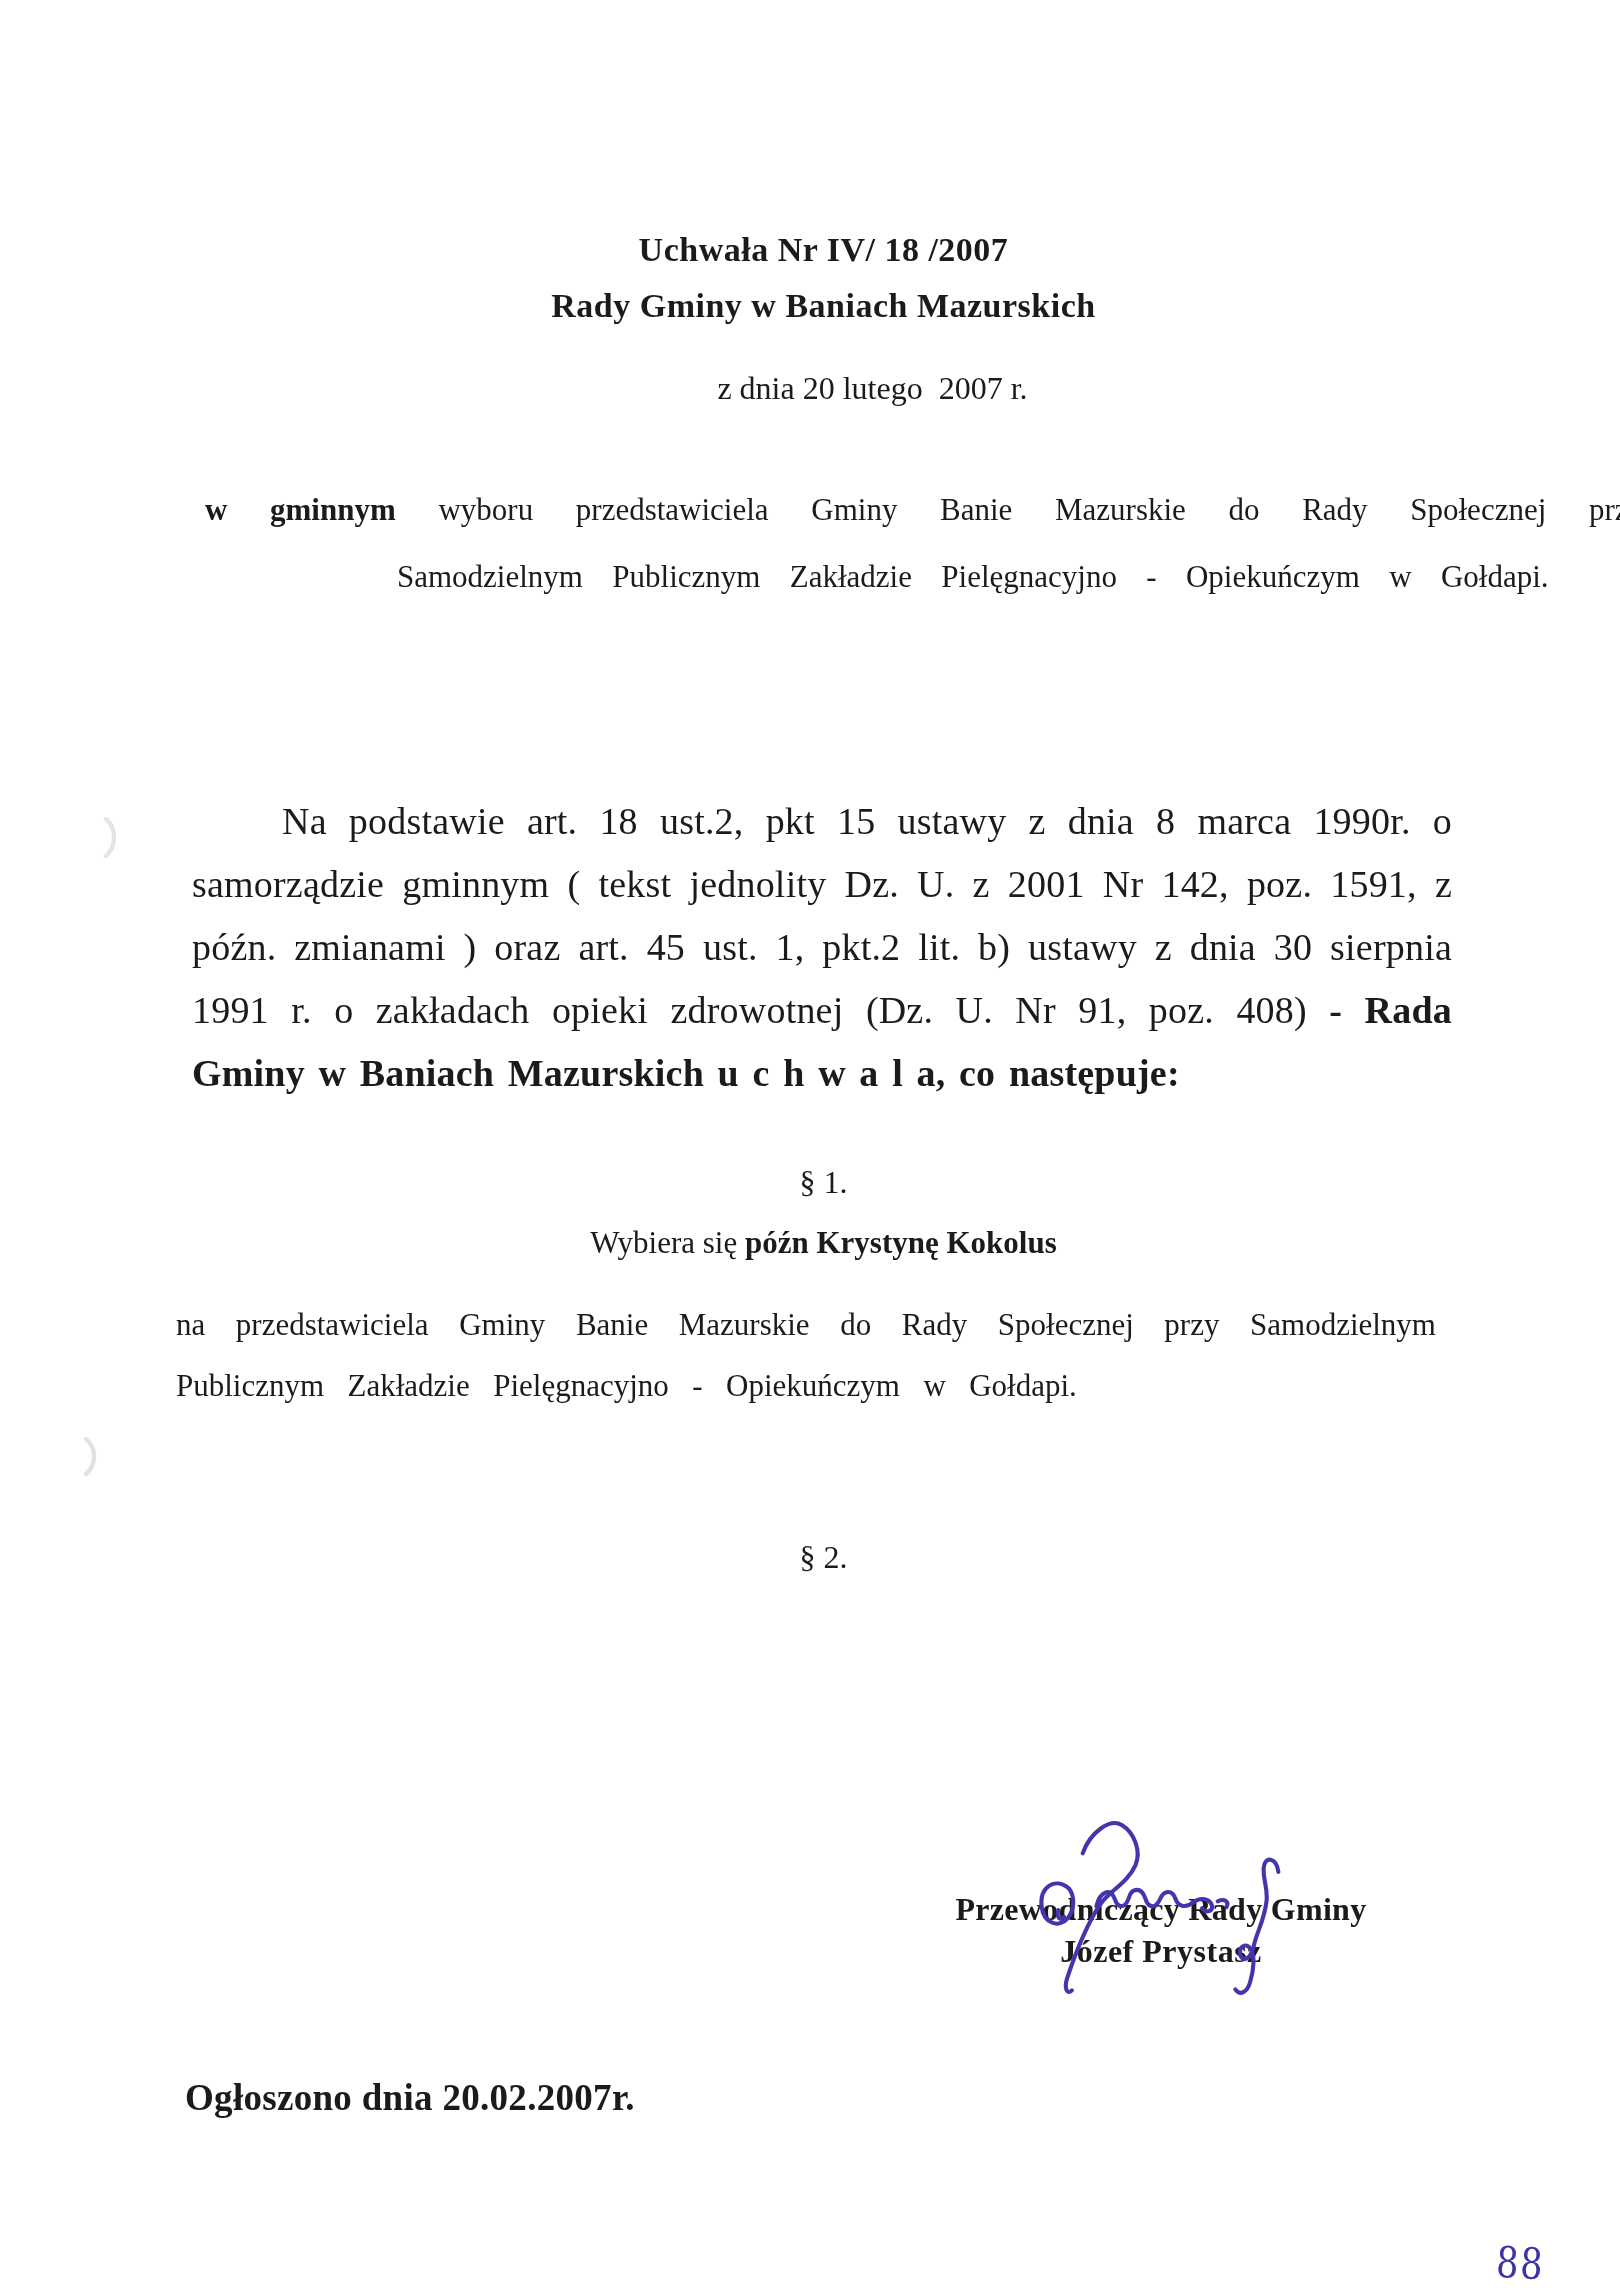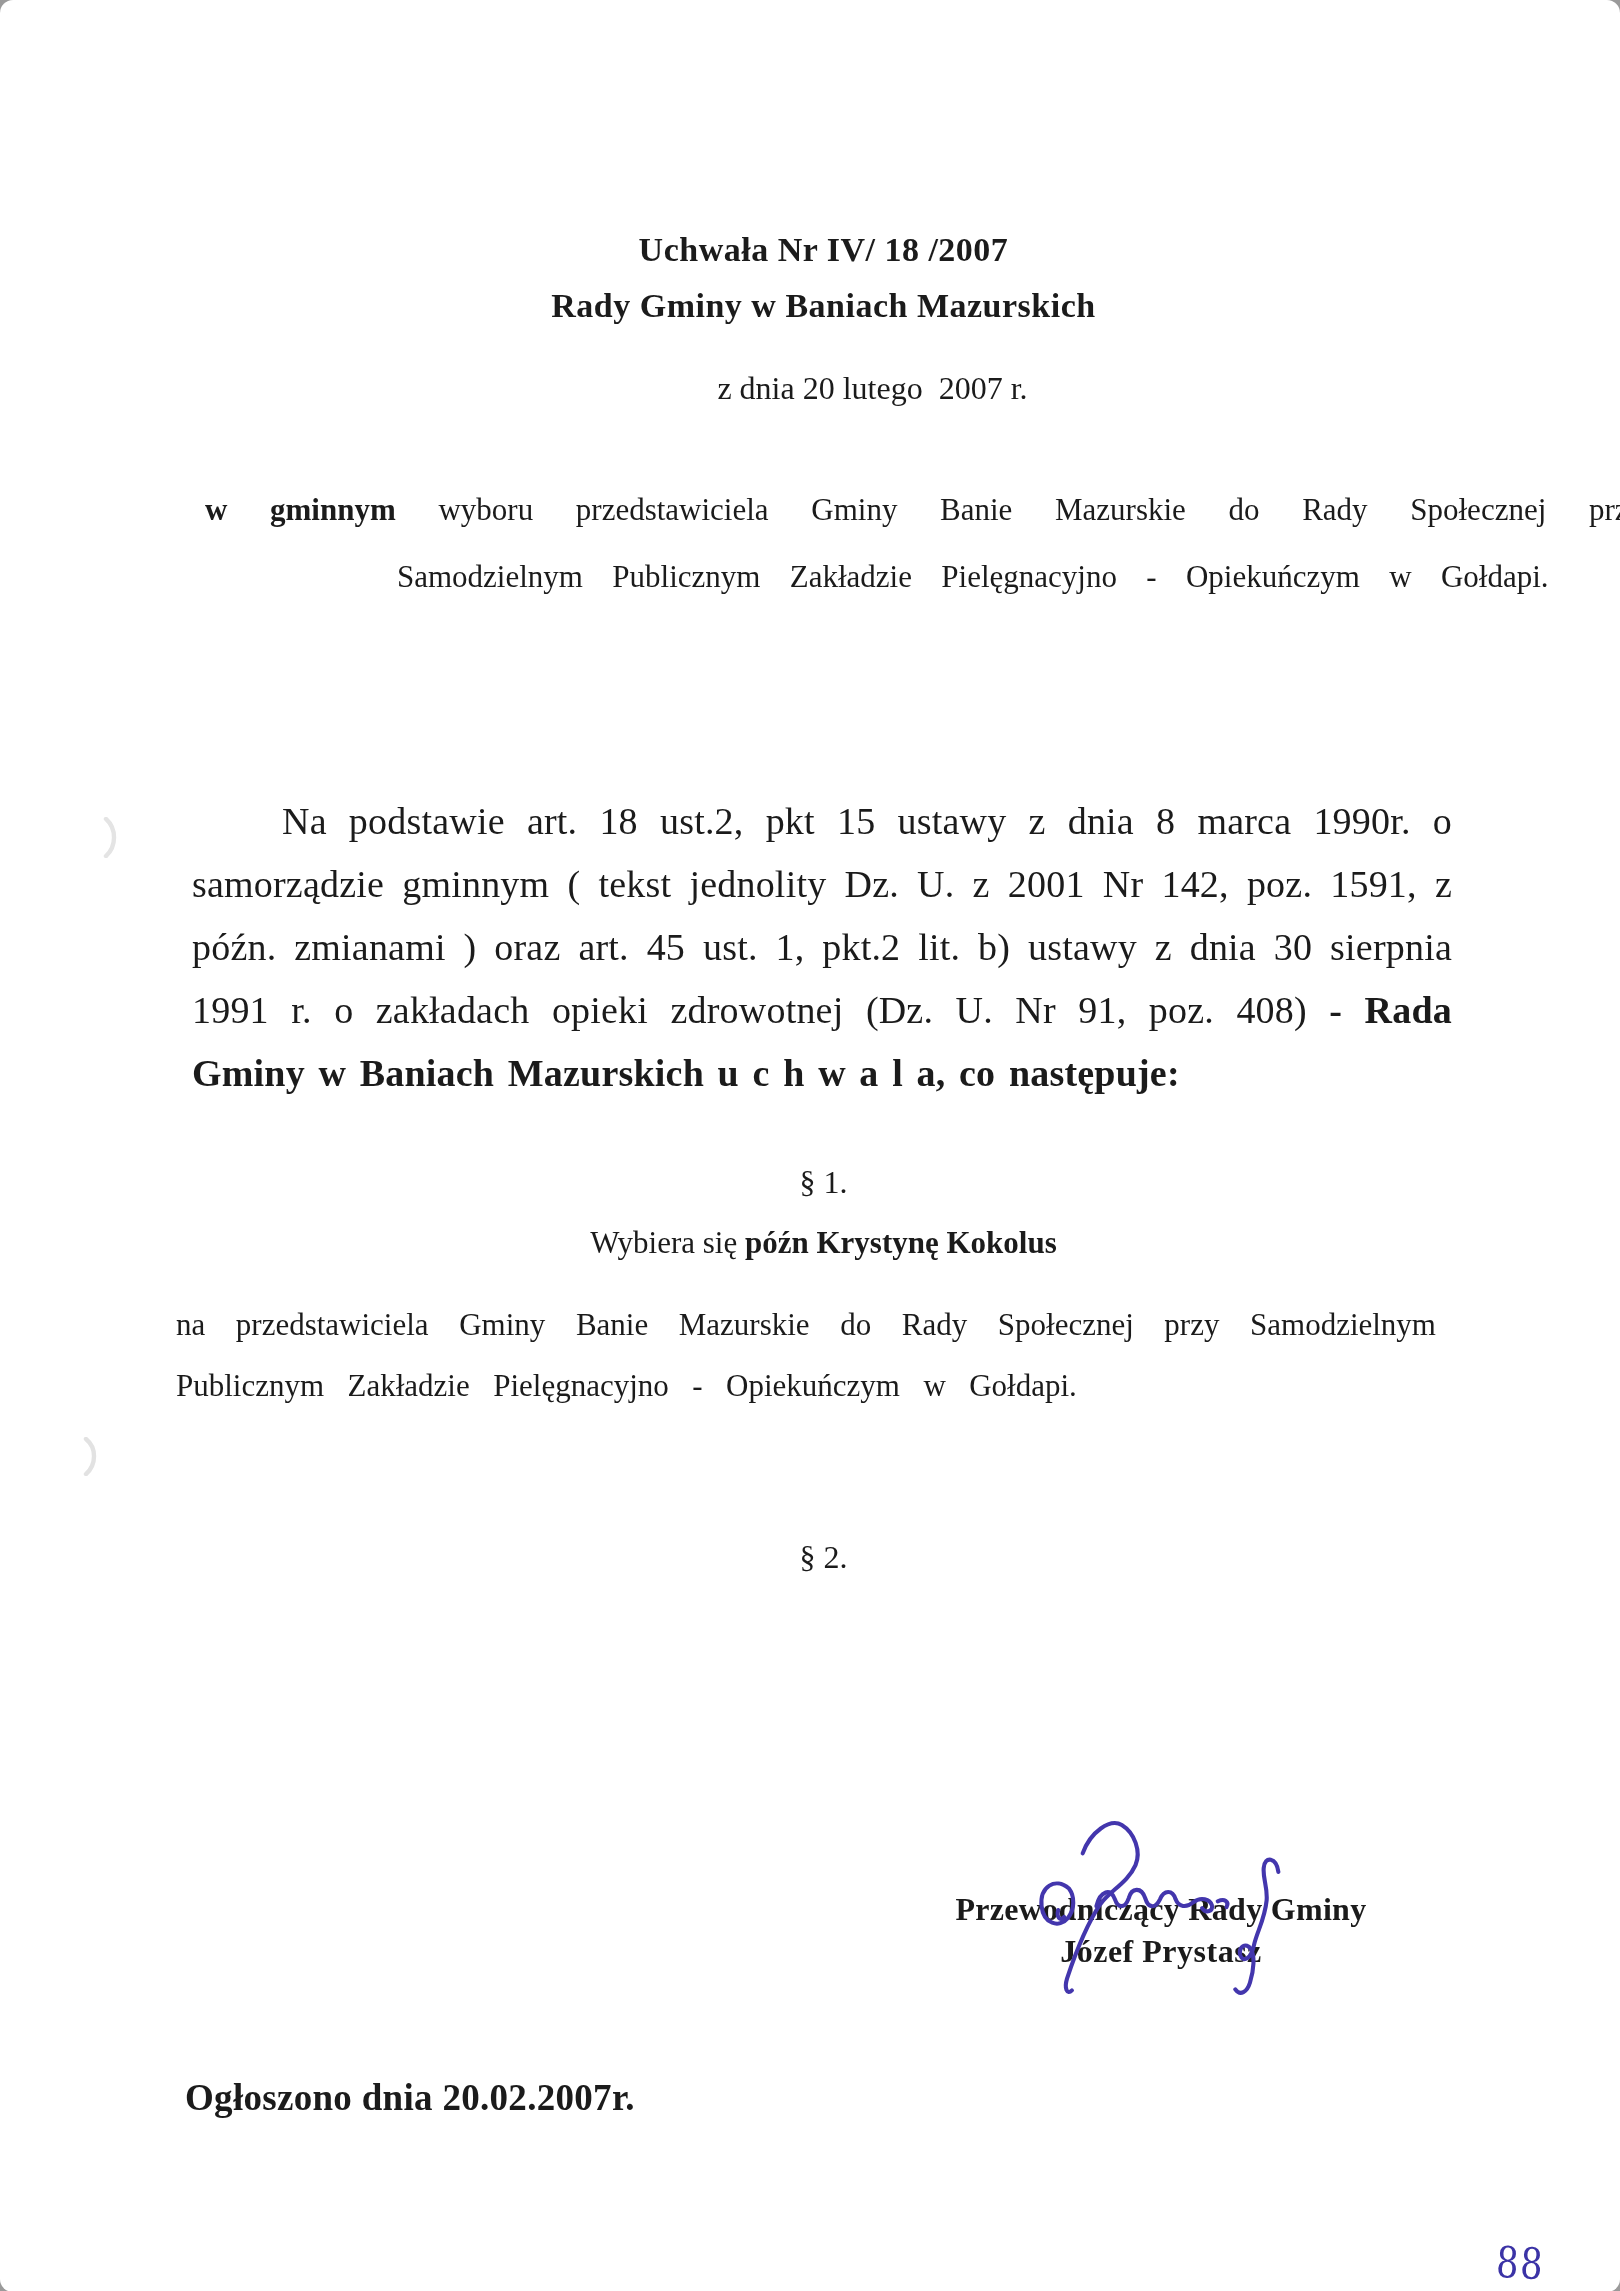--- a/index.html
+++ b/index.html
@@ -4,21 +4,20 @@
 <style>
   html,body{margin:0;padding:0;background:#9a9a9a;}
   .page{
     position:relative;
     width:1620px;height:2292px;
     background:#ffffff;
     margin:0 auto;
     font-family:"Liberation Serif","DejaVu Serif",serif;
     color:#1b1b1b;
     overflow:hidden;
-    border-radius:13px;
   }
   .abs{position:absolute;}
   .b{font-weight:bold;}
   .center{text-align:center;}
   .justify{text-align:justify;}
   
   .title1{top:231px;left:0;width:1647px;font-size:34px;font-weight:bold;letter-spacing:0.5px;white-space:pre;}
   .title2{top:287px;left:0;width:1647px;font-size:34px;font-weight:bold;letter-spacing:0.5px;white-space:pre;}
   .dateline{top:370px;left:59px;width:1627px;font-size:32px;white-space:pre;}
   

